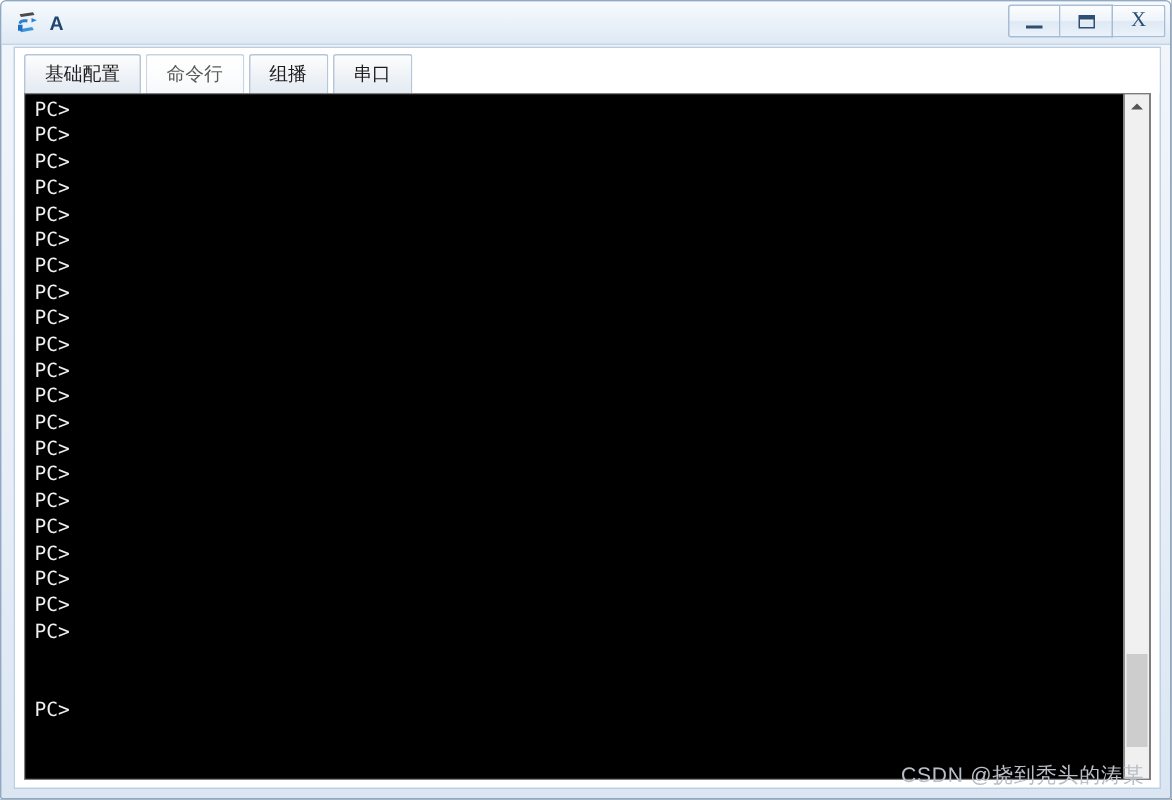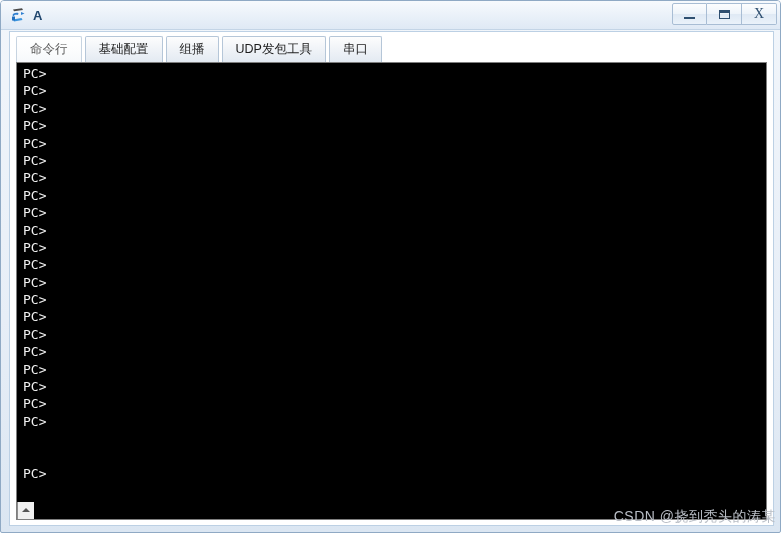--- a/index.html
+++ b/index.html
@@ -149,21 +149,20 @@
   
   .terminal-wrap {
     position: absolute;
     left: 6px; top: 30px;
     width: 751px;
     height: 458px;
     box-sizing: border-box;
     border: 1px solid #7e7e7e;
     background: #000000;
     display: flex;
-    flex-direction: column;
   }
   .terminal {
     position: relative;
     flex: 1 1 auto;
     background: #000000;
     overflow: hidden;
     padding: 2px 0 0 6px;
     box-sizing: border-box;
   }
   .tline {
@@ -211,21 +210,21 @@
     left: 1px;
     width: 14px;
     top: 357px;
     height: 62px;
     background: #cdcdcd;
   }
 
   
   .watermark {
     position: absolute;
-    right: 4px;
+    right: 17px;
     bottom: 6px;
     font-size: 14px;
     color: #b9bec6;
     white-space: nowrap;
     pointer-events: none;
     letter-spacing: .5px;
     margin-top: 40px;
   }
 </style>
 </head>
@@ -256,31 +255,28 @@
       </div>
       <div class="winbtn">
         <span class="close-glyph">X</span>
       </div>
     </div>
   </div>
 
   <div class="client">
 
     <div class="tabbar">
+      <div class="tab">
+        <span>基础配置</span>
+      </div>
       <div class="tab active">
         <span>命令行</span>
       </div>
       <div class="tab">
-        <span>基础配置</span>
-      </div>
-      <div class="tab">
         <span>组播</span>
-      </div>
-      <div class="tab">
-        <span>UDP发包工具</span>
       </div>
       <div class="tab">
         <span>串口</span>
       </div>
     </div>
 
     <div class="terminal-wrap">
       <div class="terminal" id="terminal">
           <div class="tline">PC&gt;</div>
           <div class="tline">PC&gt;</div>

